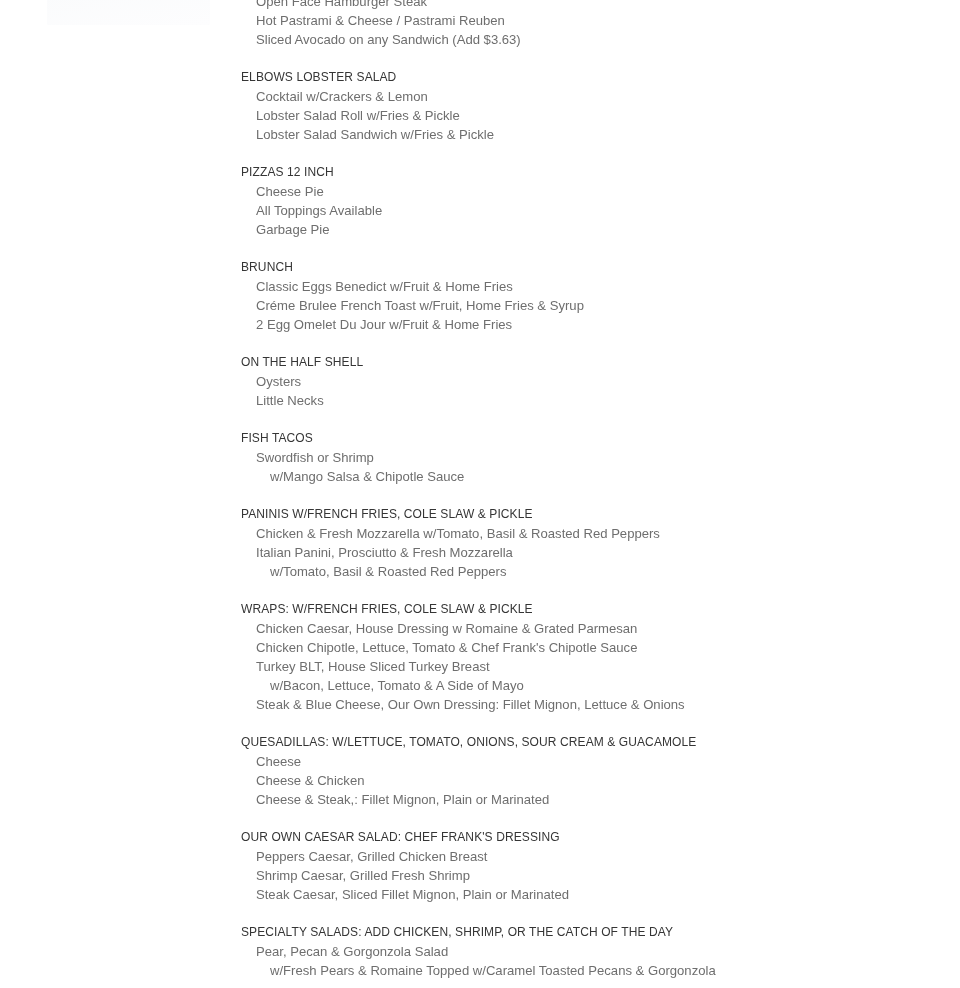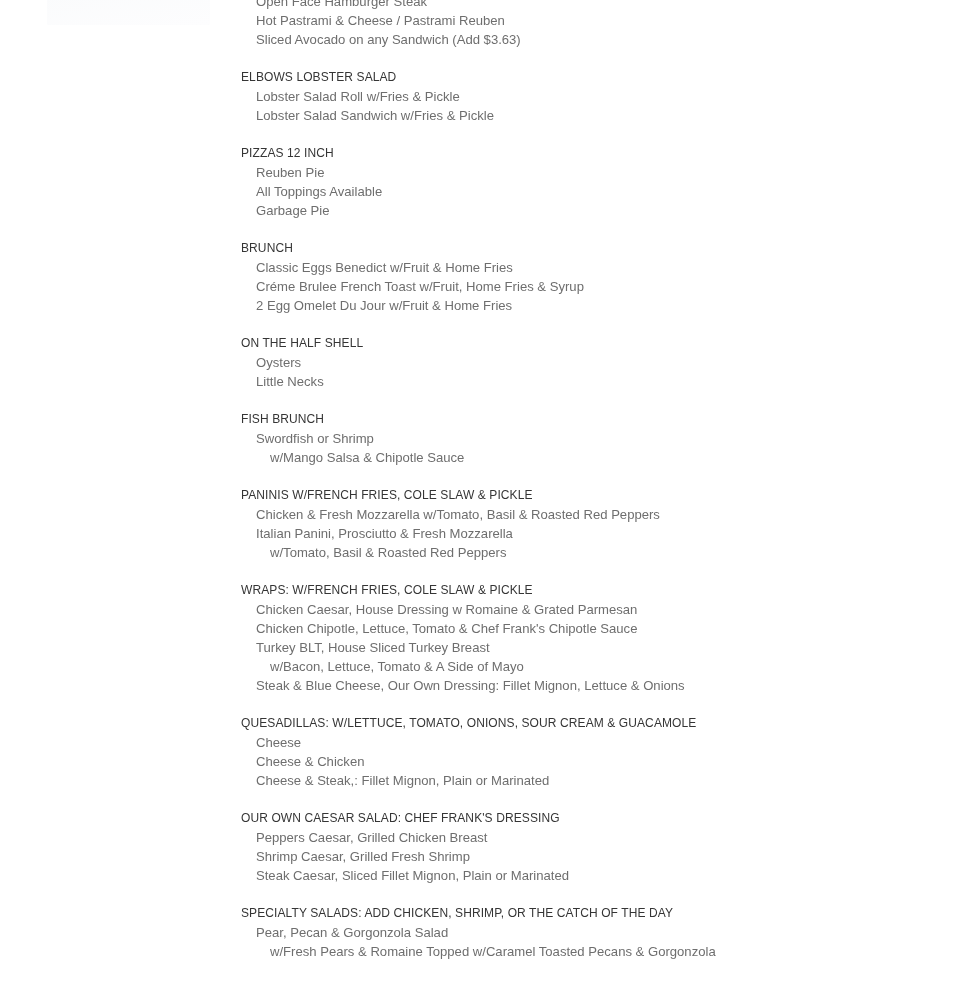--- a/index.html
+++ b/index.html
@@ -78,42 +78,43 @@
   <div class="media-block"></div>
 
   <div class="menu-column" id="menu-column">
       <div class="section">
         <div class="item lvl1 clipped-top">Open Face Hamburger Steak</div>
         <div class="item lvl1">Hot Pastrami &amp; Cheese / Pastrami Reuben</div>
         <div class="item lvl1">Sliced Avocado on any Sandwich (Add $3.63)</div>
       </div>
       <div class="section">
         <div class="section-title">ELBOWS LOBSTER SALAD</div>
+        <div class="item lvl1">Cocktail w/Crackers &amp; Lemon</div>
         <div class="item lvl1">Lobster Salad Roll w/Fries &amp; Pickle</div>
         <div class="item lvl1">Lobster Salad Sandwich w/Fries &amp; Pickle</div>
       </div>
       <div class="section">
         <div class="section-title">PIZZAS 12 INCH</div>
-        <div class="item lvl1">Reuben Pie</div>
+        <div class="item lvl1">Cheese Pie</div>
         <div class="item lvl1">All Toppings Available</div>
         <div class="item lvl1">Garbage Pie</div>
       </div>
       <div class="section">
         <div class="section-title">BRUNCH</div>
         <div class="item lvl1">Classic Eggs Benedict w/Fruit &amp; Home Fries</div>
         <div class="item lvl1">Créme Brulee French Toast w/Fruit, Home Fries &amp; Syrup</div>
         <div class="item lvl1">2 Egg Omelet Du Jour w/Fruit &amp; Home Fries</div>
       </div>
       <div class="section">
         <div class="section-title">ON THE HALF SHELL</div>
         <div class="item lvl1">Oysters</div>
         <div class="item lvl1">Little Necks</div>
       </div>
       <div class="section">
-        <div class="section-title">FISH BRUNCH</div>
+        <div class="section-title">FISH TACOS</div>
         <div class="item lvl1">Swordfish or Shrimp</div>
         <div class="item lvl2">w/Mango Salsa &amp; Chipotle Sauce</div>
       </div>
       <div class="section">
         <div class="section-title">PANINIS W/FRENCH FRIES, COLE SLAW &amp; PICKLE</div>
         <div class="item lvl1">Chicken &amp; Fresh Mozzarella w/Tomato, Basil &amp; Roasted Red Peppers</div>
         <div class="item lvl1">Italian Panini, Prosciutto &amp; Fresh Mozzarella</div>
         <div class="item lvl2">w/Tomato, Basil &amp; Roasted Red Peppers</div>
       </div>
       <div class="section">

